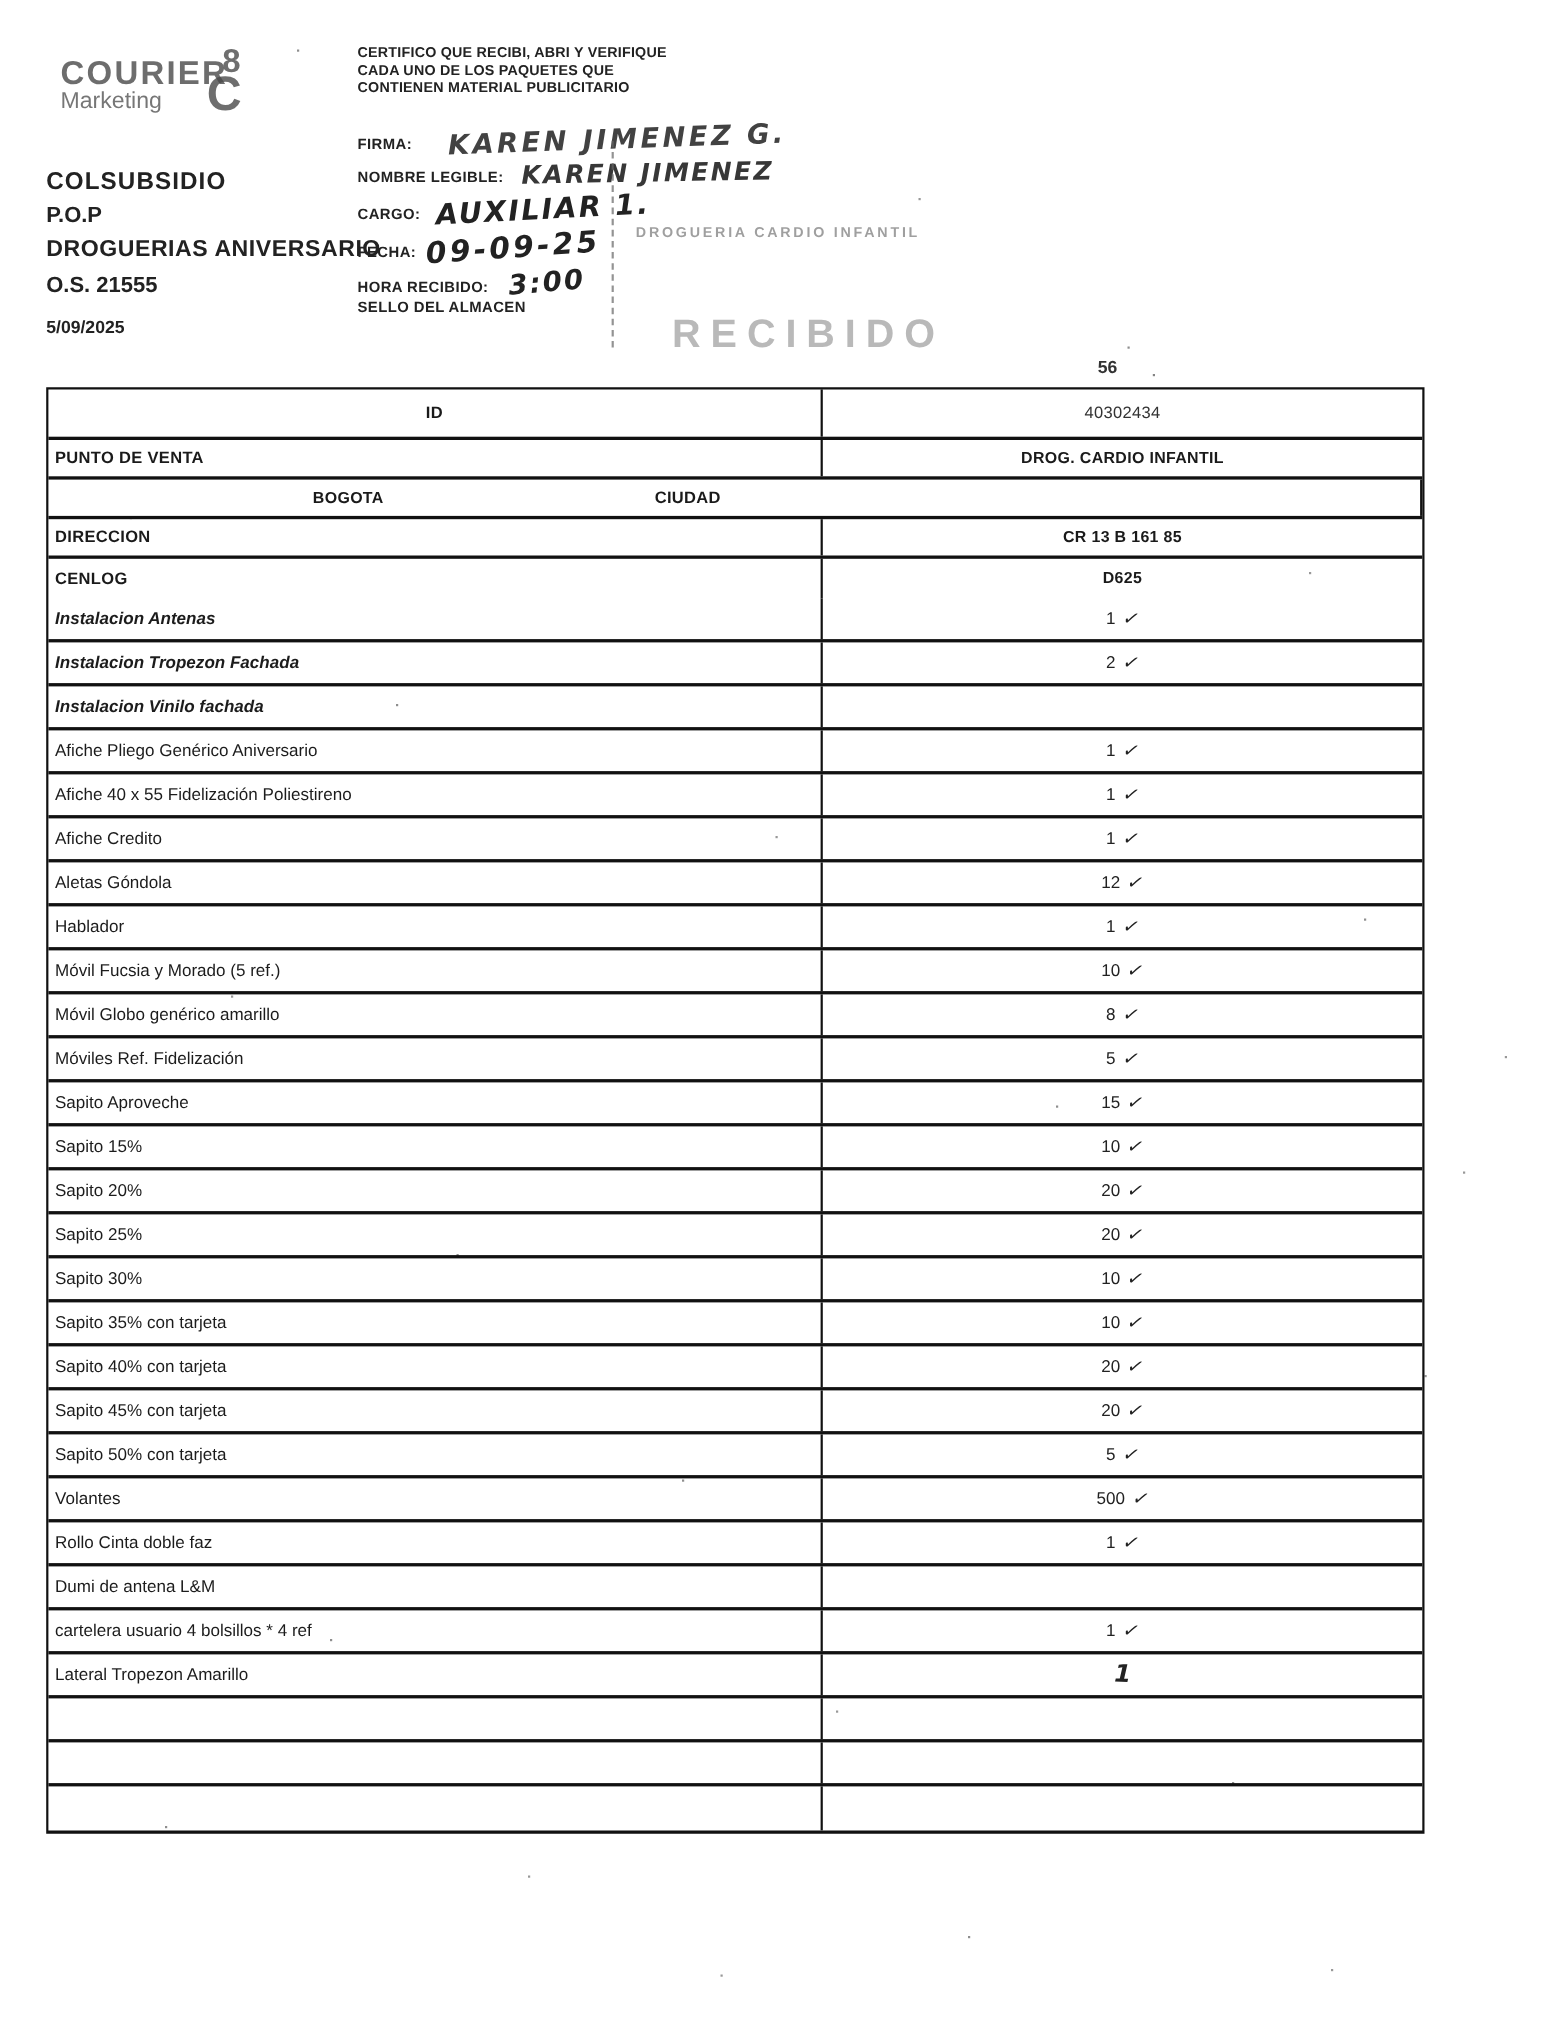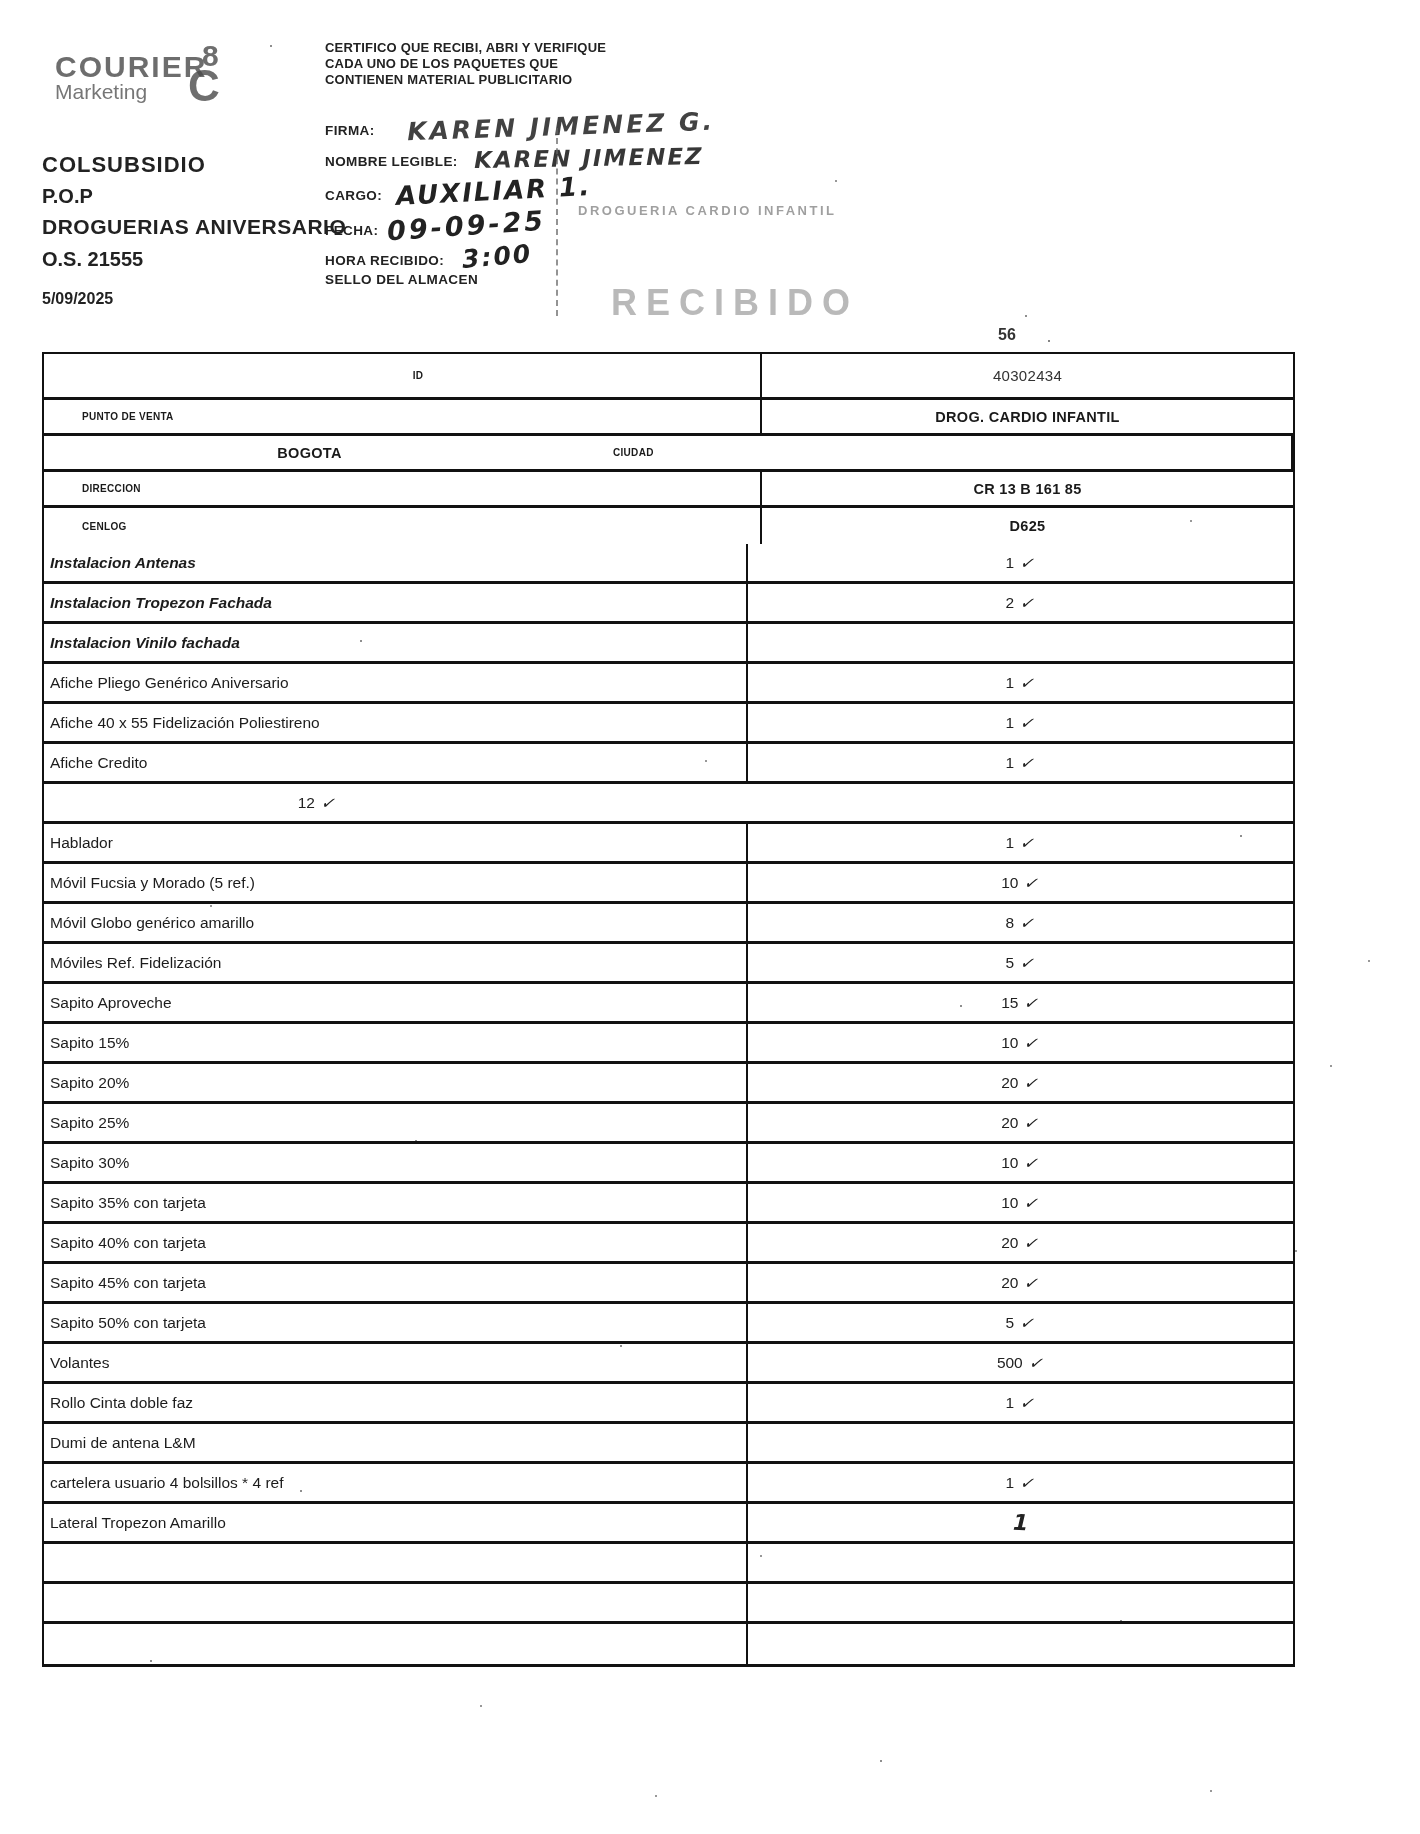--- a/index.html
+++ b/index.html
@@ -52,21 +52,21 @@
   .sheet{position:absolute;left:42px;top:352px;width:1253px;
     border:2px solid #111;border-bottom:3px solid #111;box-sizing:border-box;}
   .trow{display:flex;border-bottom:3px solid #111;box-sizing:border-box;}
   .trow:last-child{border-bottom:none;}
   .cell{box-sizing:border-box;}
   .cell.label{width:705px;border-right:2px solid #111;padding:0 6px;display:flex;
     align-items:center;}
   .cell.value{width:546px;display:flex;align-items:center;justify-content:center;}
   .trow.info{height:36px;}
   .trow.info.first{height:46px;}
-  .trow.info .label{font-weight:bold;font-size:10px;letter-spacing:.3px;margin-left:32px;}
+  .trow.info .label{font-weight:bold;font-size:15px;letter-spacing:.3px;}
   .trow.info.first .label{justify-content:center;font-weight:600;}
   .trow.info .value{font-weight:bold;font-size:14.5px;letter-spacing:.3px;}
   .trow.info.first .value{font-weight:normal;font-size:15px;color:#333;}
   .trow.item{height:40px;}
   .trow.item .label{font-size:15.5px;color:#1c1c1c;}
   .trow.item.italic .label{font-style:italic;font-weight:600;}
   .qty{font-size:15.5px;color:#222;}
   .qty-hand{font-size:22px;transform:rotate(2deg);}
   .check{font-family:"DejaVu Sans",sans-serif;font-size:17px;font-weight:bold;
     margin-left:7px;transform:rotate(6deg) skewX(-12deg);display:inline-block;color:#222;}
@@ -193,20 +193,21 @@
         </div>
       </div>
       <div class="trow item">
         <div class="cell label">Afiche Credito</div>
         <div class="cell value">
           <span class="qty">1</span>
           <span class="check">✓</span>
         </div>
       </div>
       <div class="trow item">
+        <div class="cell label">Aletas Góndola</div>
         <div class="cell value">
           <span class="qty">12</span>
           <span class="check">✓</span>
         </div>
       </div>
       <div class="trow item">
         <div class="cell label">Hablador</div>
         <div class="cell value">
           <span class="qty">1</span>
           <span class="check">✓</span>

